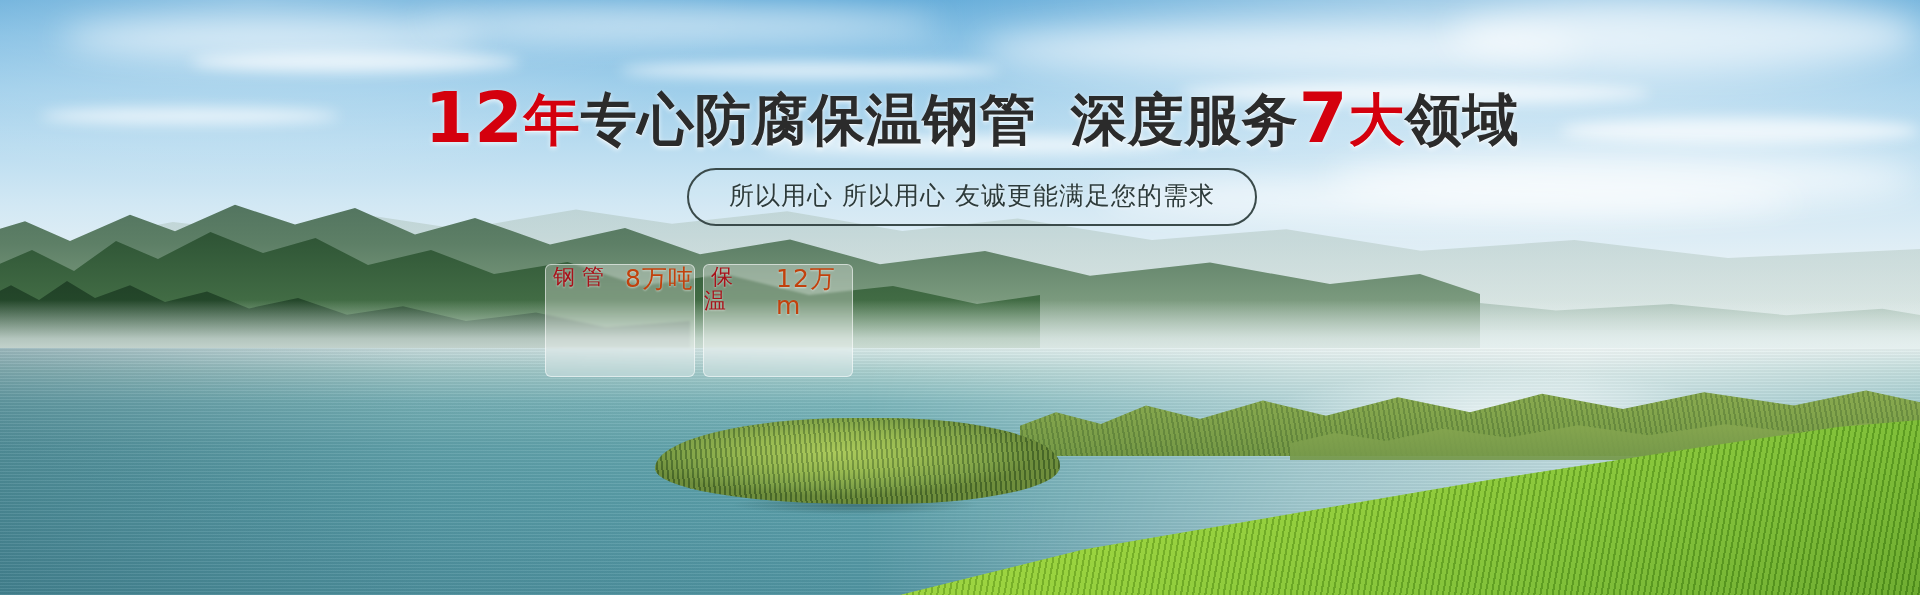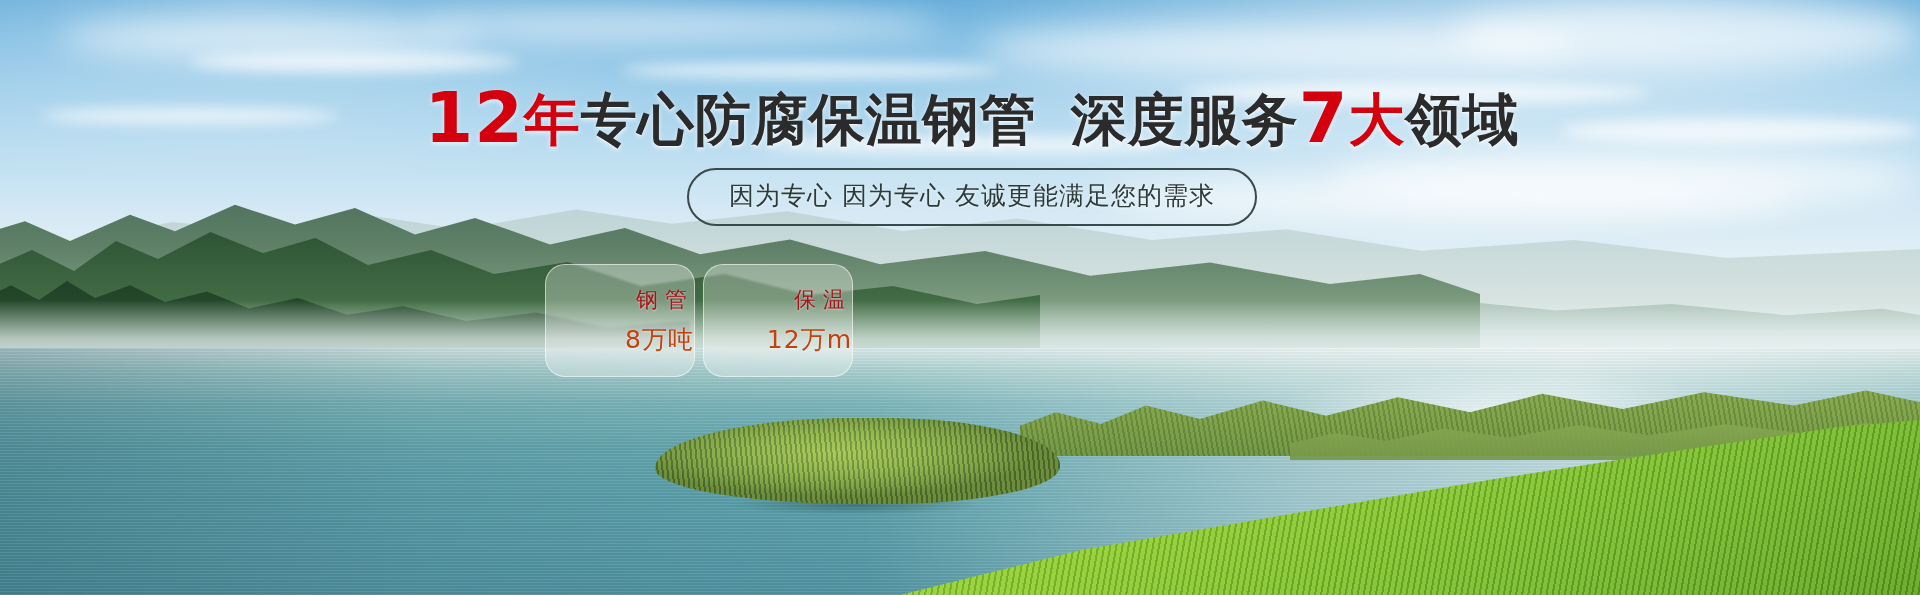--- a/index.html
+++ b/index.html
@@ -220,26 +220,26 @@
     text-shadow:0 1px 3px rgba(255,255,255,.6);
   }
 
   
   .cards{
     position:absolute; left:533px; top:264px;
     display:flex; gap:8px;
   }
   .card{
     width:150px; height:113px;
-    border-radius:20px;
+    border-radius:6px;
     background:rgba(255,255,255,.30);
     border:1px solid rgba(255,255,255,.55);
     backdrop-filter:blur(1px);
-    display:flex; flex-direction:column;
-    align-items:flex-end; justify-content:center;
+    display:flex; flex-direction:row;
+    align-items:flex-start; justify-content:center;
     gap:14px;
   }
   .card-title{
     font-size:22px; line-height:24px;
     color:#a8121a; letter-spacing:7px; text-indent:7px;
     font-weight:normal;
     text-shadow:0 1px 2px rgba(255,255,255,.5);
   }
   .card-value{
     font-size:25px; line-height:27px;
@@ -292,21 +292,21 @@
   <div class="bank"></div>
   <div class="bank-tex"></div>
 
   <div class="content">
 
     <div class="headline">
       <span class="num">12</span><span class="red">年</span><span>专心防腐保温钢管</span><span class="gap"></span><span>深度服务</span><span class="num">7</span><span class="red">大</span><span>领域</span>
     </div>
 
     <div class="subtitle-wrap">
-      <div class="subtitle">因为专心 因为专心 友诚更能满足您的需求</div>
+      <div class="subtitle">所以用心 所以用心 友诚更能满足您的需求</div>
     </div>
 
     <div class="cards">
 
       <div class="card">
         <div class="card-title">钢管</div>
         <div class="card-value"><span>8万吨</span></div>
       </div>
 
 

